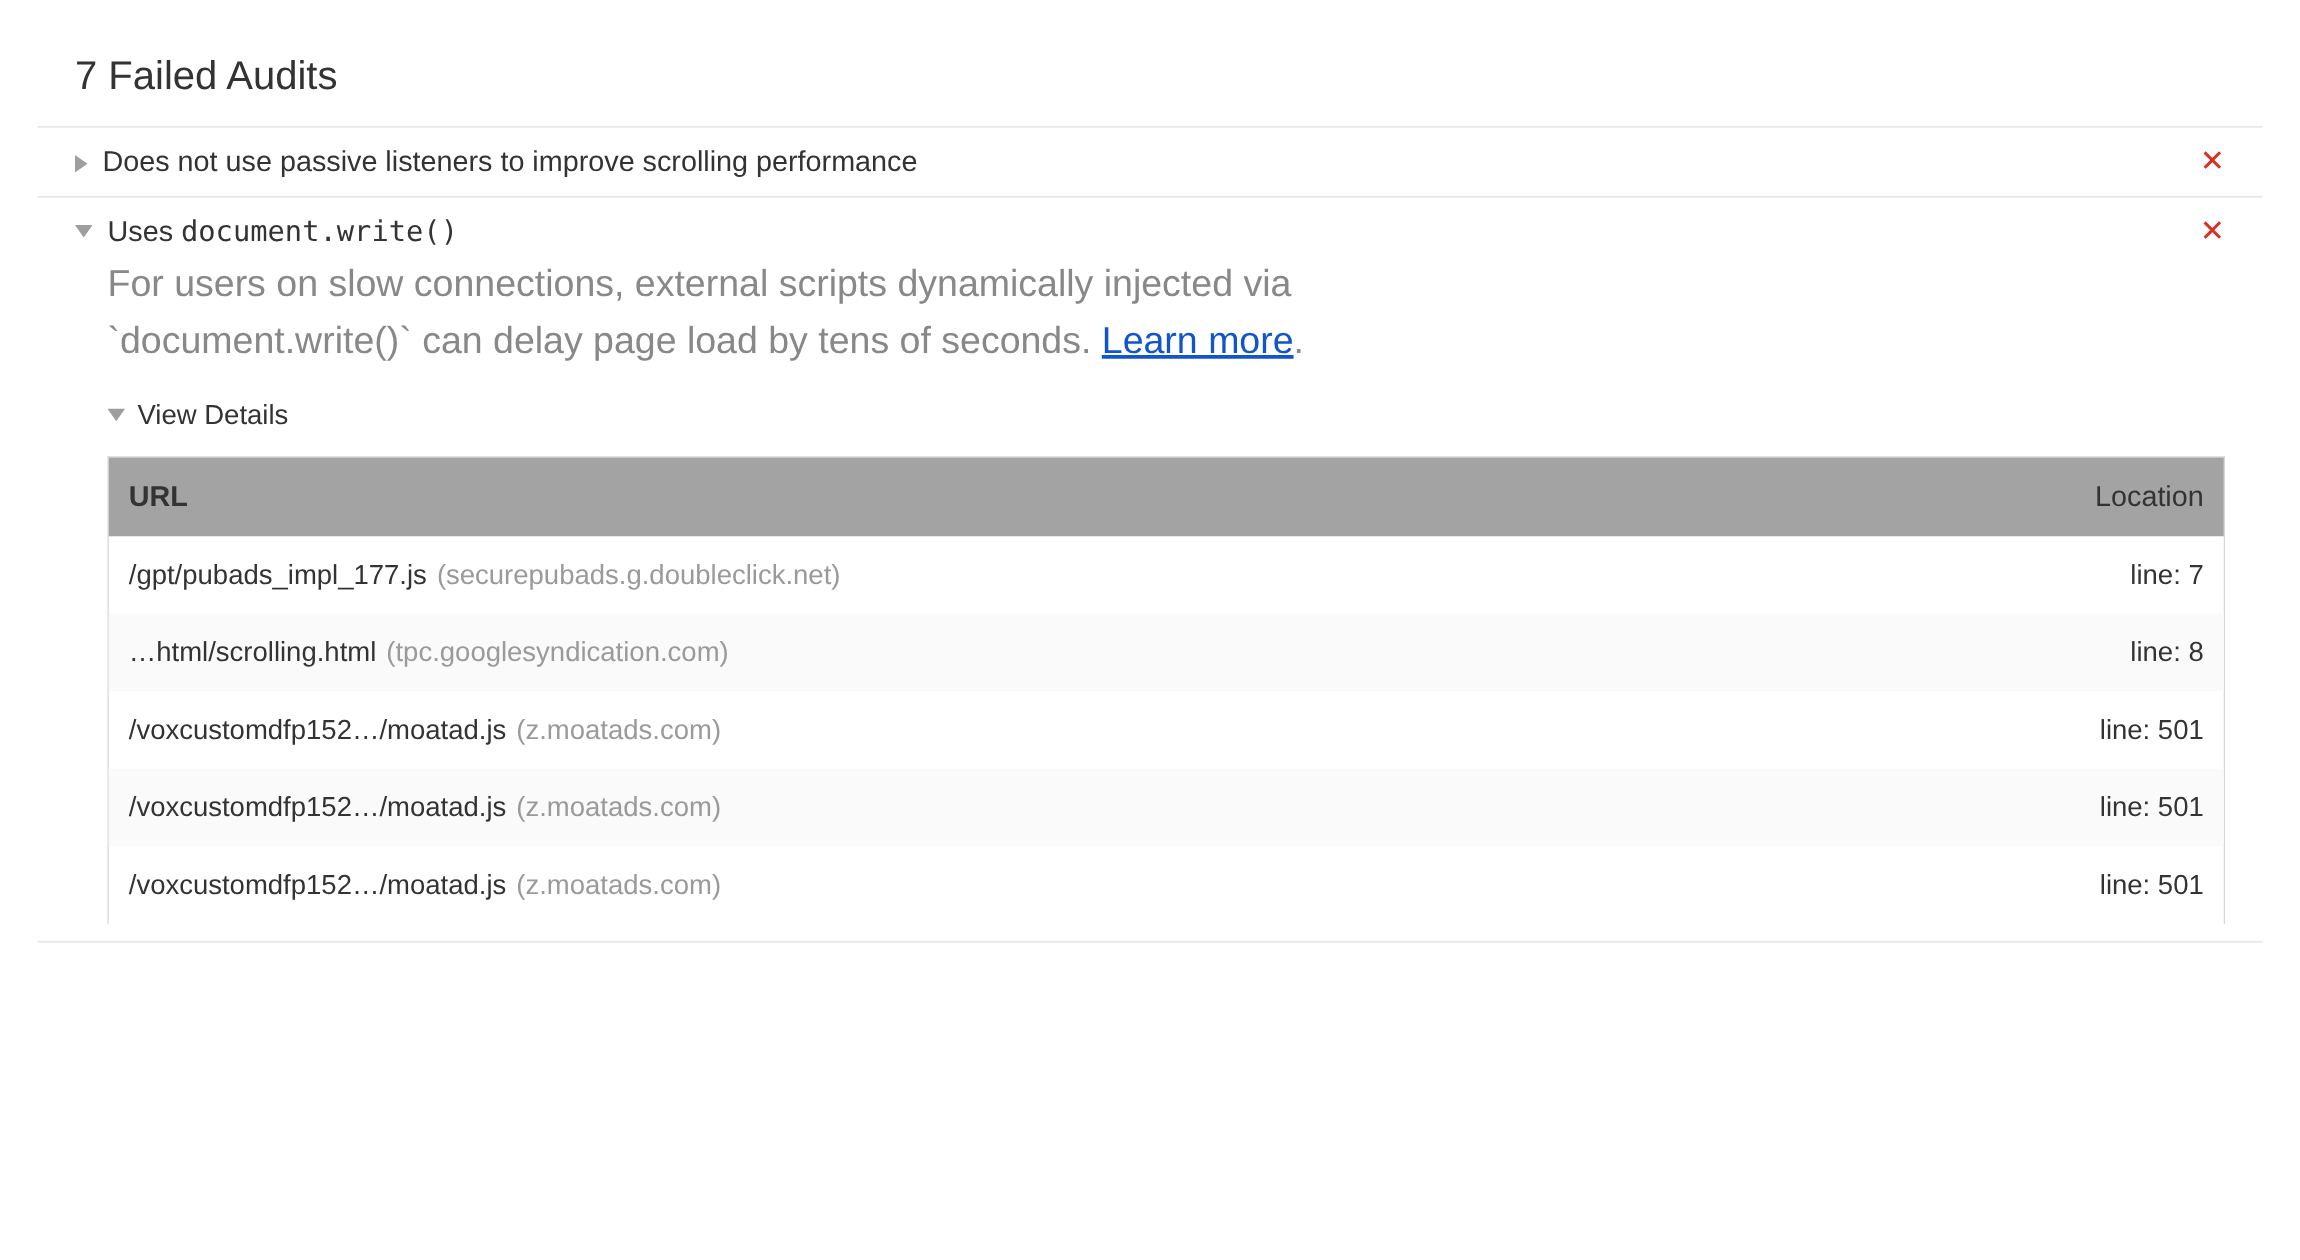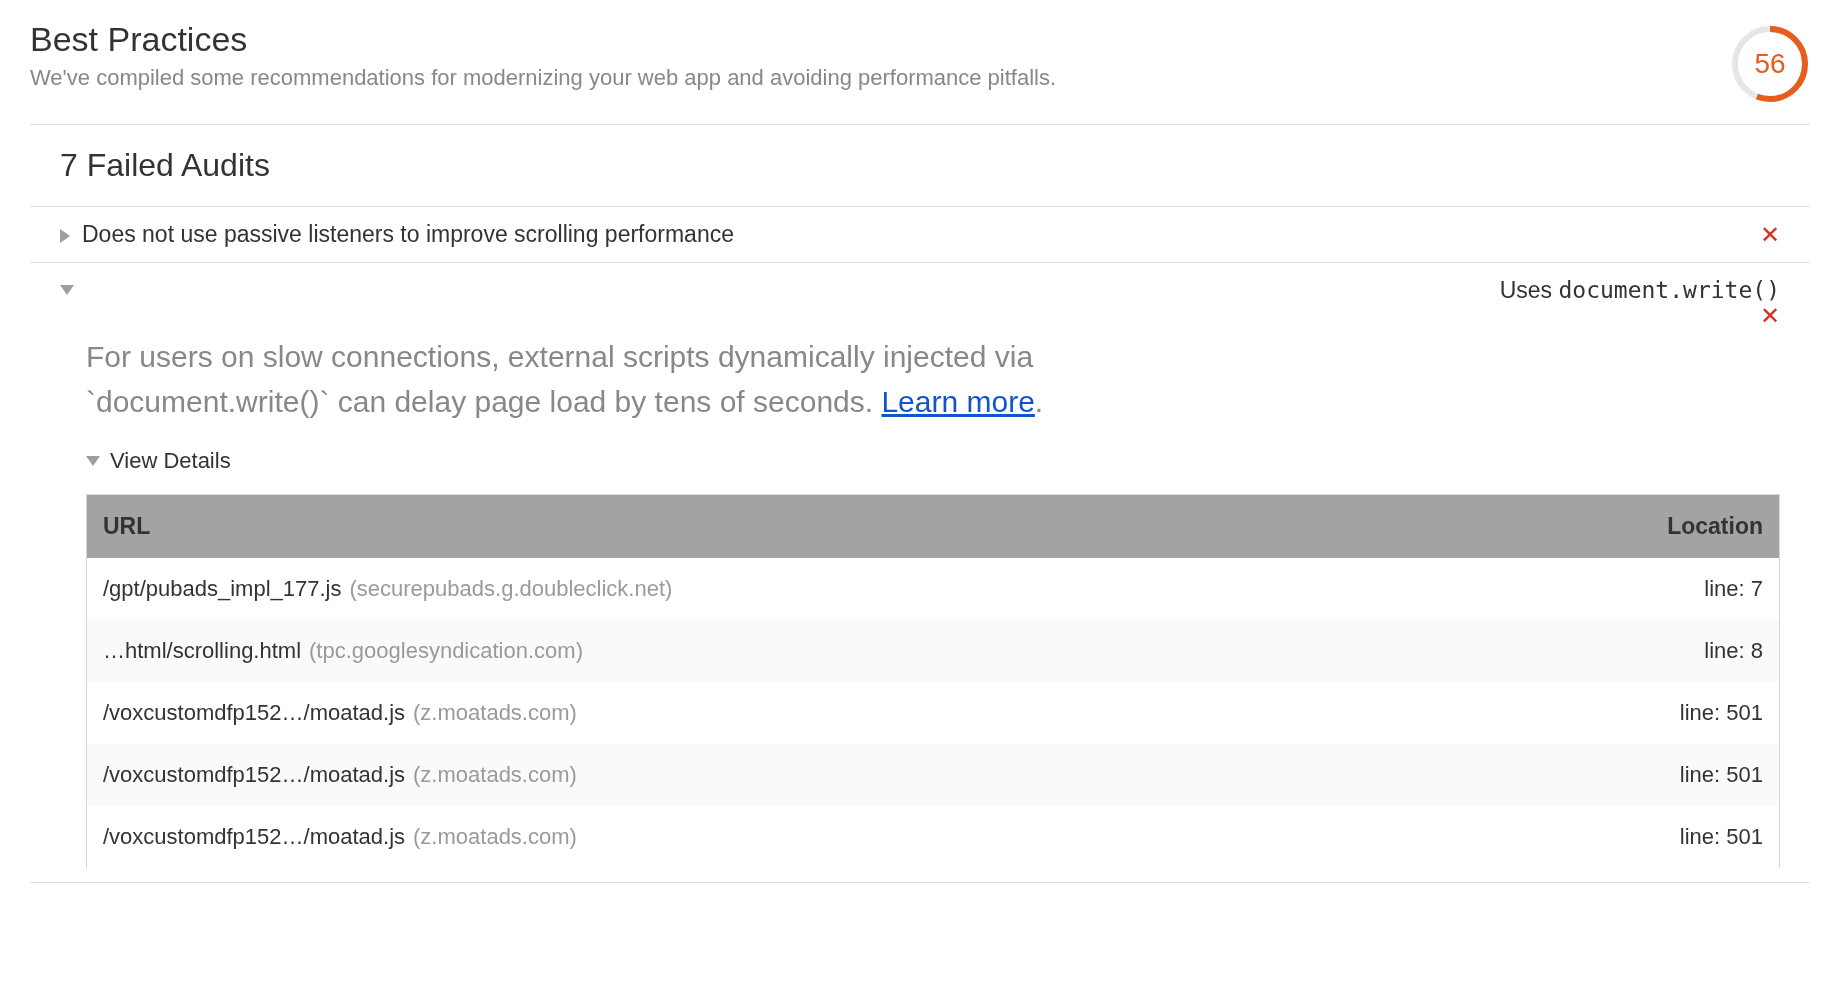--- a/index.html
+++ b/index.html
@@ -152,21 +152,21 @@
       display: flex;
       padding: 18px 16px;
     }
     .th-url {
       flex: 1;
       font-weight: 700;
       color: #333;
       font-size: 23px;
     }
     .th-loc {
-      font-weight: 700;
+      font-weight: 400;
       color: #333;
       font-size: 23px;
       text-align: right;
       min-width: 120px;
     }
     .tr {
       display: flex;
       padding: 18px 16px;
       align-items: baseline;
       gap: 33px;
@@ -187,46 +187,33 @@
       font-size: 22px;
       color: #333;
       text-align: right;
       min-width: 120px;
     }
   </style>
 </head>
 <body>
 
 <div class="container">
-  <div class="header">
-    <div class="header-text">
-      <h1 class="title">Best Practices</h1>
-      <p class="subtitle">We've compiled some recommendations for modernizing your web app and avoiding performance pitfalls.</p>
-    </div>
-    <div class="score-ring">
-      <svg width="80" height="80" viewBox="0 0 80 80">
-        <circle cx="40" cy="40" r="35" fill="none" stroke="#e6e6e6" stroke-width="6"></circle>
-        <circle cx="40" cy="40" r="35" fill="none" stroke="#e65d1c" stroke-width="6" stroke-dasharray="219.9" stroke-dashoffset="96.8" stroke-linecap="butt"></circle>
-      </svg>
-      <div class="score-number">56</div>
-    </div>
-  </div>
 
   <div class="section-header">7 Failed Audits</div>
 
   <div class="audit-row">
     <div class="arrow-right"></div>
     <div class="audit-title">Does not use passive listeners to improve scrolling performance</div>
     <div class="x-icon">✕</div>
   </div>
 
   <div class="audit-row-expanded">
     <div class="arrow-down"></div>
     <div class="audit-body">
-      <div style="display:flex; align-items:flex-end;flex-direction:column;">
+      <div style="display:flex; align-items:center;">
         <div class="audit-title">
           <span>Uses </span><code>document.write()</code>
         </div>
         <div class="x-icon">✕</div>
       </div>
       <p class="audit-desc">
         <span>For users on slow connections, external scripts dynamically injected via `document.write()` can delay page load by tens of seconds. </span><a href="#" class="learn-more">Learn more</a><span>.</span>
       </p>
 
       <div class="details-toggle">

